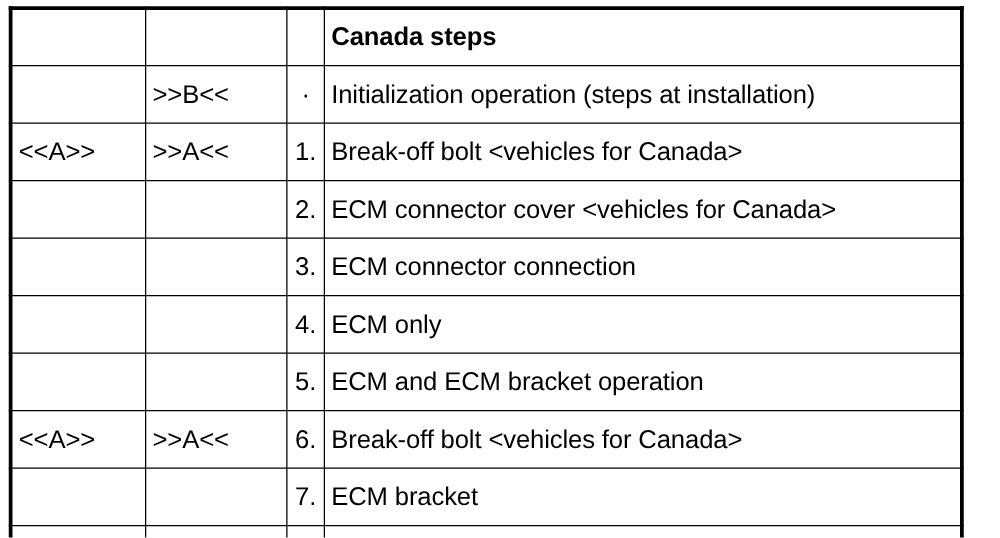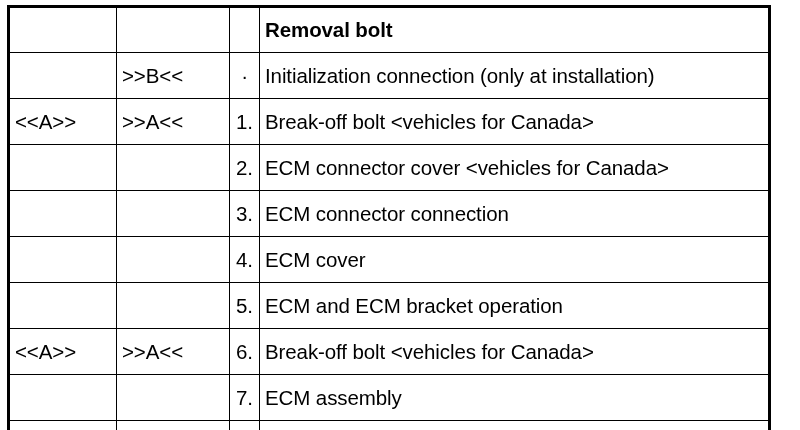--- a/index.html
+++ b/index.html
@@ -92,27 +92,27 @@
       <col class="c-ref-a">
       <col class="c-ref-b">
       <col class="c-num">
       <col class="c-desc">
     </colgroup>
     <tbody>
         <tr>
           <td class="ref-cell empty-cell"></td>
           <td class="ref-cell empty-cell"></td>
           <td class="dot-cell empty-cell"></td>
-          <td class="desc-cell header-cell">Removal bolt</td>
+          <td class="desc-cell header-cell">Canada steps</td>
         </tr>
         <tr>
           <td class="ref-cell empty-cell"></td>
           <td class="ref-cell">&gt;&gt;B&lt;&lt;</td>
           <td class="dot-cell">·</td>
-          <td class="desc-cell">Initialization connection (only at installation)</td>
+          <td class="desc-cell">Initialization operation (steps at installation)</td>
         </tr>
         <tr>
           <td class="ref-cell">&lt;&lt;A&gt;&gt;</td>
           <td class="ref-cell">&gt;&gt;A&lt;&lt;</td>
           <td class="num-cell">1.</td>
           <td class="desc-cell">Break-off bolt &lt;vehicles for Canada&gt;</td>
         </tr>
         <tr>
           <td class="ref-cell empty-cell"></td>
           <td class="ref-cell empty-cell"></td>
@@ -122,39 +122,39 @@
         <tr>
           <td class="ref-cell empty-cell"></td>
           <td class="ref-cell empty-cell"></td>
           <td class="num-cell">3.</td>
           <td class="desc-cell">ECM connector connection</td>
         </tr>
         <tr>
           <td class="ref-cell empty-cell"></td>
           <td class="ref-cell empty-cell"></td>
           <td class="num-cell">4.</td>
-          <td class="desc-cell">ECM cover</td>
+          <td class="desc-cell">ECM only</td>
         </tr>
         <tr>
           <td class="ref-cell empty-cell"></td>
           <td class="ref-cell empty-cell"></td>
           <td class="num-cell">5.</td>
           <td class="desc-cell">ECM and ECM bracket operation</td>
         </tr>
         <tr>
           <td class="ref-cell">&lt;&lt;A&gt;&gt;</td>
           <td class="ref-cell">&gt;&gt;A&lt;&lt;</td>
           <td class="num-cell">6.</td>
           <td class="desc-cell">Break-off bolt &lt;vehicles for Canada&gt;</td>
         </tr>
         <tr>
           <td class="ref-cell empty-cell"></td>
           <td class="ref-cell empty-cell"></td>
           <td class="num-cell">7.</td>
-          <td class="desc-cell">ECM assembly</td>
+          <td class="desc-cell">ECM bracket</td>
         </tr>
         <tr>
           <td class="ref-cell empty-cell"></td>
           <td class="ref-cell empty-cell"></td>
           <td class="num-cell">8.</td>
           <td class="desc-cell">ECM</td>
         </tr>
       </tbody>
   </table>
 

